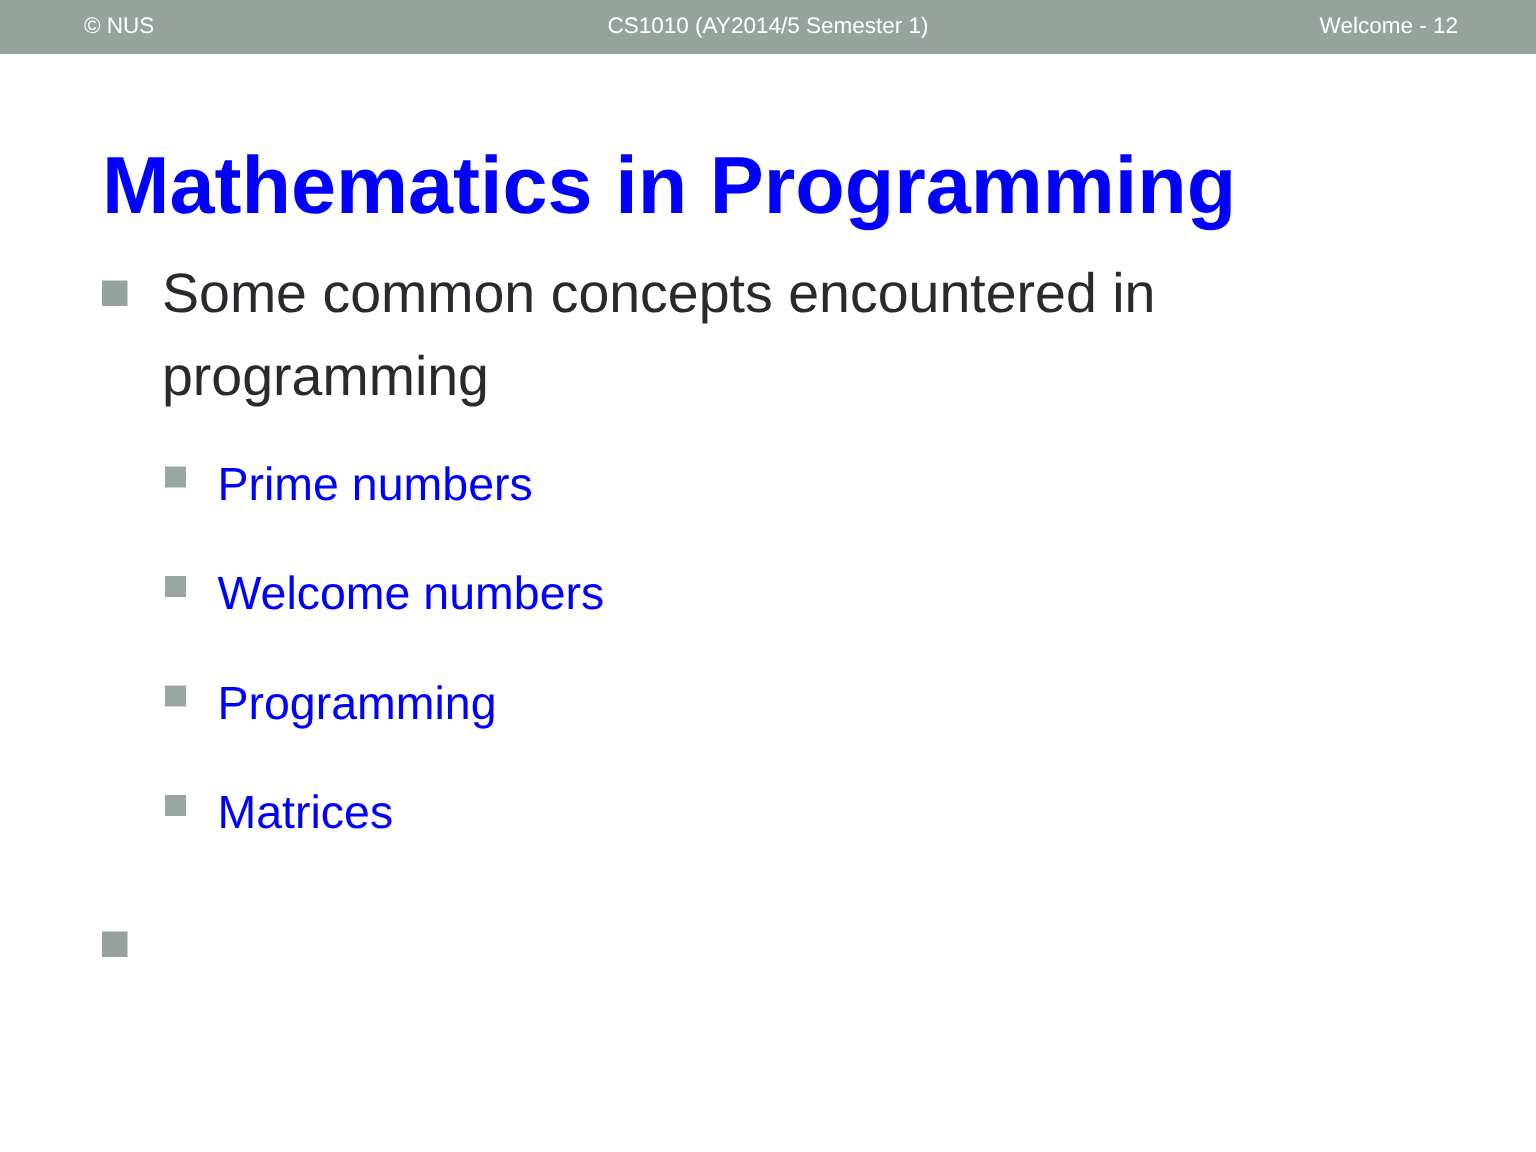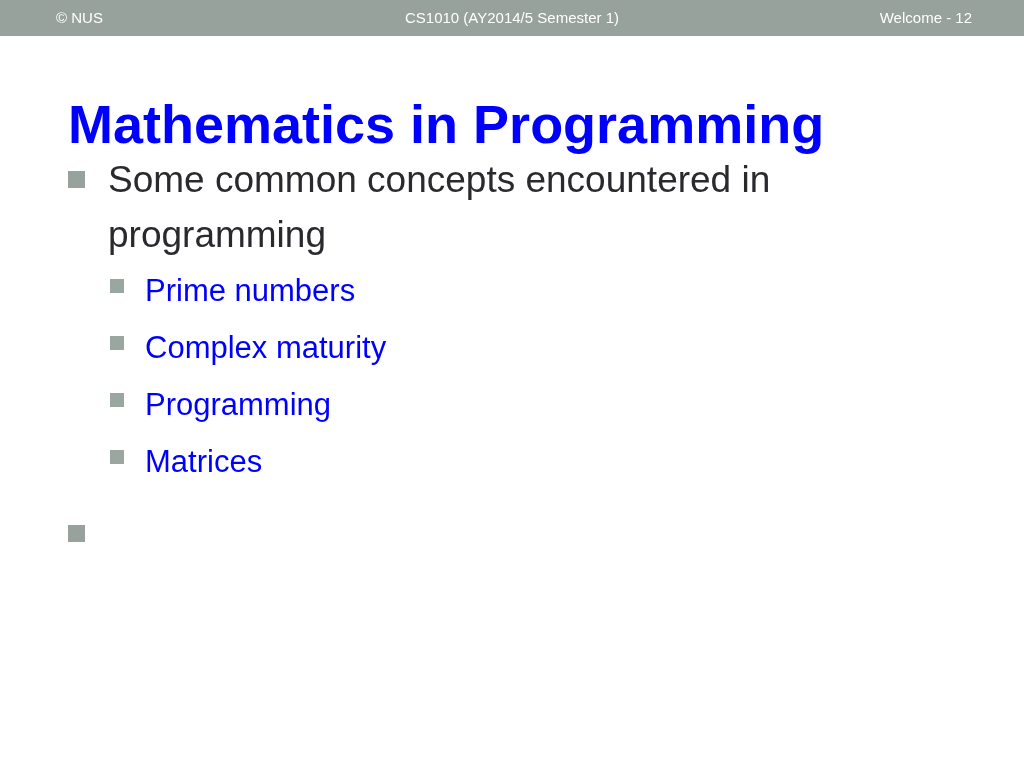--- a/index.html
+++ b/index.html
@@ -72,20 +72,21 @@
   .body-area {
     position: absolute;
     left: 0;
     top: 152px;
     width: 1024px;
   }
 
   .bullet {
     position: relative;
     display: block;
+    margin-top: 16px;
   }
 
   
   .lvl1 {
     padding-left: 108px;
     padding-right: 60px;
     min-height: 56px;
     margin-bottom: 0;
   }
   .lvl1 .marker {
@@ -148,21 +149,21 @@
       <span class="text">Some common concepts encountered in programming</span>
     </div>
 
     <div class="bullet lvl2">
       <span class="marker"></span>
       <span class="text">Prime numbers</span>
     </div>
 
     <div class="bullet lvl2">
       <span class="marker"></span>
-      <span class="text">Complex maturity</span>
+      <span class="text">Welcome numbers</span>
     </div>
 
     <div class="bullet lvl2">
       <span class="marker"></span>
       <span class="text">Programming</span>
     </div>
 
     <div class="bullet lvl2">
       <span class="marker"></span>
       <span class="text">Matrices</span>

